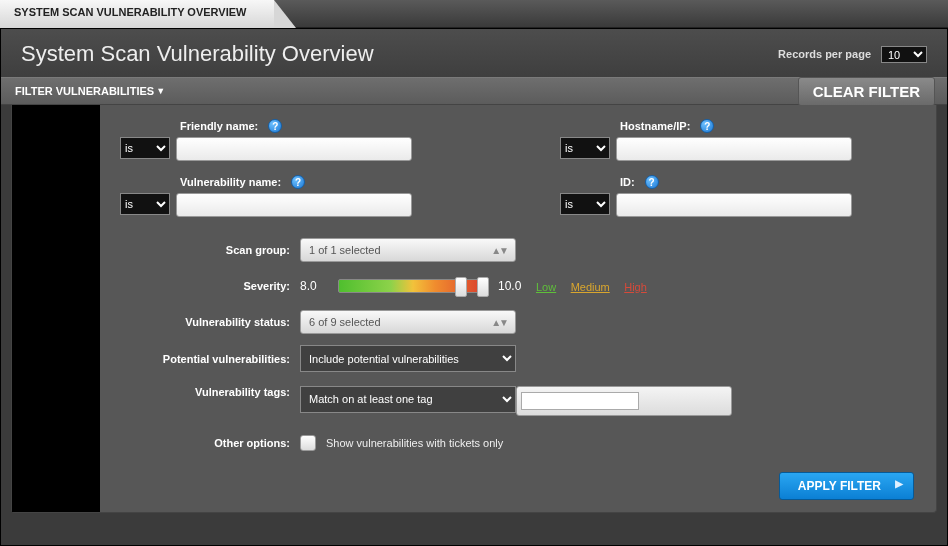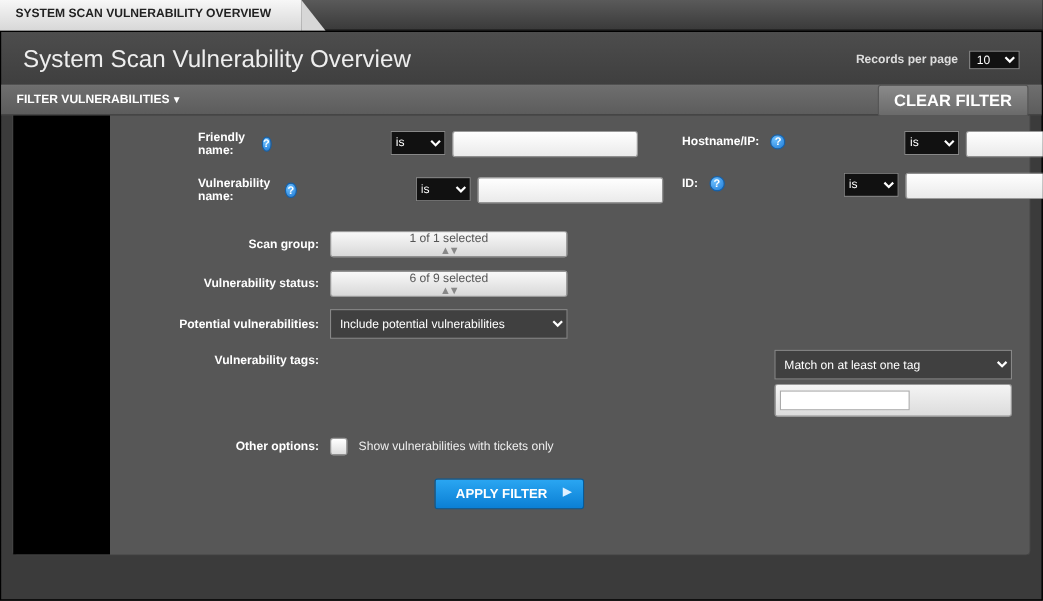--- a/index.html
+++ b/index.html
@@ -103,21 +103,21 @@
     border-radius:0 0 4px 4px;
   }
   .black-stub {
     position:absolute; left:0; top:0; width:88px; height:100%;
     background:#000;
   }
 
   .top-row { display:flex; gap:40px; margin-left:0; }
   .field-col { width:400px; }
   .field {
-    display:flex; margin-bottom:14px;
+    display:flex; flex-direction:column; margin-bottom:14px;justify-content:center;
   }
   .field-label-row {
     display:flex; align-items:center; gap:10px;
     margin-left:168px; margin-bottom:4px;
   }
   .field-label { color:#fff; font-size:11px; font-weight:bold; }
   .help {
     width:14px; height:14px; border-radius:50%;
     background: radial-gradient(circle at 30% 30%, #6cc0ff, #1e7ad6);
     color:#fff; font-size:10px; font-weight:bold;
@@ -140,21 +140,21 @@
   .grid { margin-left:0; margin-top:6px; }
   .grid-row { display:flex; align-items:center; margin-bottom:10px; min-height:26px; }
   .grid-label { width:288px; text-align:right; color:#fff; font-size:11px; font-weight:bold; padding-right:10px; }
   .grid-ctrl { flex:1; display:flex; align-items:center; gap:10px; }
 
   .multiselect {
     width:216px; height:24px;
     background: linear-gradient(#f9f9f9,#d8d8d8);
     border:1px solid #999; border-radius:3px;
     display:flex; align-items:center; justify-content:space-between;
-    padding:0 8px; font-size:11px; color:#555; cursor:pointer;flex-direction:column;
+    padding:0 8px; font-size:11px; color:#555; cursor:pointer;
   }
   .multiselect .arr { color:#888; font-size:10px; letter-spacing:-2px;}
 
   .sev-num { color:#fff; font-size:12px; width:28px; }
   .slider-track {
     width:150px; height:14px;
     background: linear-gradient(to right,#4fbf2e 0%,#8dd24a 35%,#f2c23b 50%,#f08c2e 65%,#d83a2e 100%);
     border:1px solid #888; border-radius:2px;
     position:relative;
   }
@@ -183,21 +183,21 @@
     width:118px; height:18px; border:1px solid #aaa; background:#fff; font-size:11px; padding:1px 3px;
   }
 
   .chk {
     width:16px; height:16px;
     background: linear-gradient(#fff,#ddd);
     border:1px solid #999; border-radius:3px;
   }
   .chk-label { color:#eee; font-size:11px; }
 
-  .apply-row { display:flex; justify-content:center; margin-top:16px; padding-right:6px;}
+  .apply-row { display:flex; justify-content:flex-end; margin-top:16px; padding-right:6px;}
   .btn-blue {
     background: linear-gradient(#2aa6f2,#0b7fd4);
     color:#fff; font-weight:bold; font-size:12px;
     padding:6px 32px 6px 18px;
     border:1px solid #075a97; border-radius:3px;
     position:relative; cursor:pointer;
   }
   .btn-blue::after{
     content:"▶"; position:absolute; right:10px; top:5px; font-size:10px; color:#dff0ff;
   }
@@ -289,20 +289,36 @@
       <div class="grid-row">
         <div class="grid-label">Scan group:</div>
         <div class="grid-ctrl">
           <div class="multiselect">
             <span>1 of 1 selected</span>
             <span class="arr">▲▼</span>
           </div>
         </div>
       </div>
 
+      <div class="grid-row">
+        <div class="grid-label">Severity:</div>
+        <div class="grid-ctrl">
+          <span class="sev-num">8.0</span>
+          <div class="slider-track">
+            <div class="slider-handle" style="left:116px"></div>
+            <div class="slider-handle" style="left:138px"></div>
+          </div>
+          <span class="sev-num">10.0</span>
+          <span class="sev-links">
+            <a class="sev-low">Low</a>
+            <a class="sev-med">Medium</a>
+            <a class="sev-high">High</a>
+          </span>
+        </div>
+      </div>
 
       <div class="grid-row">
         <div class="grid-label">Vulnerability status:</div>
         <div class="grid-ctrl">
           <div class="multiselect">
             <span>6 of 9 selected</span>
             <span class="arr">▲▼</span>
           </div>
         </div>
       </div>
@@ -311,21 +327,21 @@
         <div class="grid-label">Potential vulnerabilities:</div>
         <div class="grid-ctrl">
           <select class="dark-select">
             <option>Include potential vulnerabilities</option>
           </select>
         </div>
       </div>
 
       <div class="grid-row" style="align-items:flex-start">
         <div class="grid-label" style="padding-top:4px">Vulnerability tags:</div>
-        <div class="grid-ctrl" style="flex-direction:column; align-items:flex-end; gap:0">
+        <div class="grid-ctrl" style="align-items:center; gap:0">
           <select class="dark-select">
             <option>Match on at least one tag</option>
           </select>
           <div class="tag-box">
             <input value="" style="">
           </div>
         </div>
       </div>
 
       <div class="grid-row" style="margin-top:14px">

